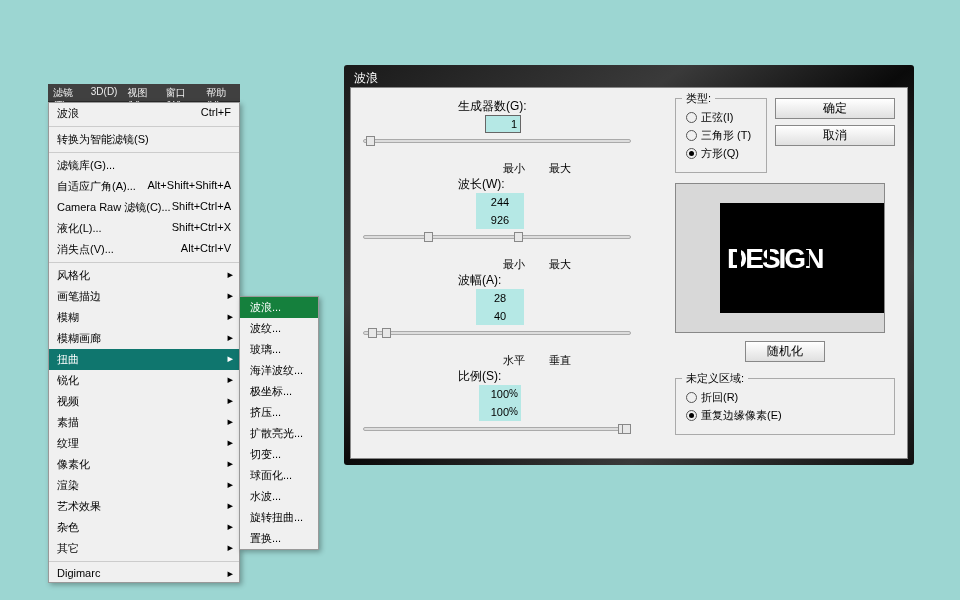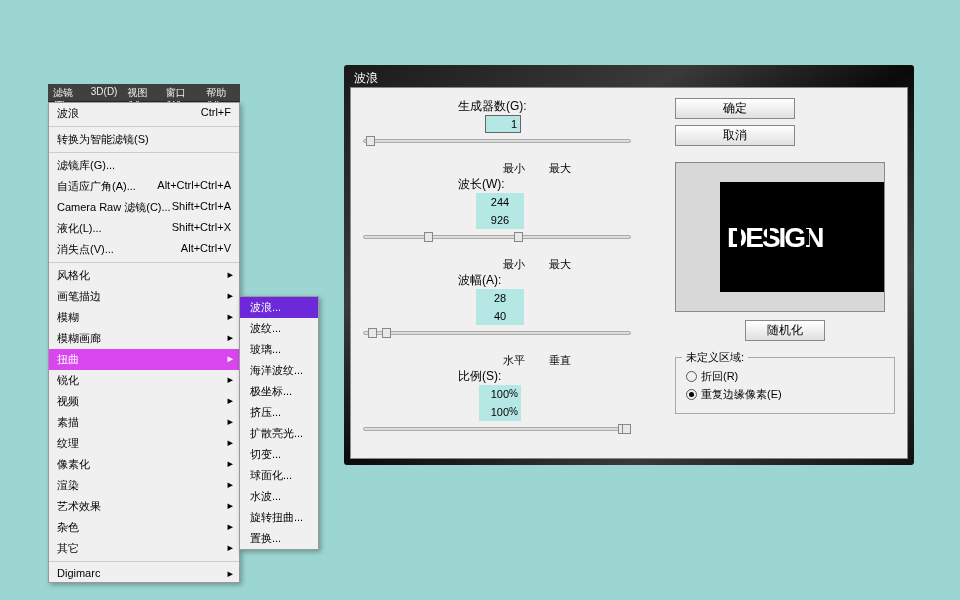--- a/index.html
+++ b/index.html
@@ -6,26 +6,26 @@
 body { background: #9cd6d2; font-family: "Microsoft YaHei", sans-serif; font-size: 11px; color: #ccc; width: 960px; height: 600px; position: relative; }
 
 
 .menubar { position: absolute; left: 48px; top: 84px; width: 192px; background: #404040; display: flex; height: 18px; border-bottom: 1px solid #2a2a2a; }
 .menubar span { color: #eee; padding: 2px 5px; font-size: 10px; }
 
 .dropdown { position: absolute; left: 48px; top: 102px; width: 192px; background: #f0f0f0; border: 1px solid #999; box-shadow: 2px 2px 5px rgba(0,0,0,0.3); color: #000; }
 .dropdown .item { display: flex; justify-content: space-between; padding: 3px 8px; font-size: 11px; position: relative; }
 .dropdown .item .arrow { position: absolute; right: 6px; color: #000; }
 .dropdown .sep { height: 1px; background: #ccc; margin: 2px 0; }
-.dropdown .item.selected { background: #d946ef; color: #fff; }
+.dropdown .item.selected { background: #0f766e; color: #fff; }
 .dropdown .item.selected .arrow { color: #fff; }
 
 .submenu { position: absolute; left: 239px; top: 296px; width: 80px; background: #f0f0f0; border: 1px solid #999; box-shadow: 2px 2px 5px rgba(0,0,0,0.3); color: #000; }
 .submenu .item { padding: 3px 10px; font-size: 11px; }
-.submenu .item.selected { background: #6d28d9; color: #fff; }
+.submenu .item.selected { background: #15803d; color: #fff; }
 
 
 .dialog { position: absolute; left: 344px; top: 65px; width: 570px; height: 400px; background: linear-gradient(145deg, #1a1a1a, #3a3a3a 30%, #0a0a0a 50%, #3a3a3a 75%, #111); padding: 2px; border-radius: 3px; }
 .titlebar { background: transparent; color: #fff; padding: 3px 8px; font-size: 12px; }
 .dialog-body { position: absolute; left: 6px; top: 22px; right: 6px; bottom: 6px; background: #f0f0f0; border: 1px solid #888; padding: 10px 12px; color: #000; }
 
 .row { display: flex; align-items: center; margin-bottom: 6px; flex-direction: column; }
 .lbl { width: 90px; font-size: 12px; }
 .val-input { width: 36px; height: 18px; background: #b5e8e5; border: 1px solid #666; text-align: right; padding-right: 3px; font-size: 11px; }
 .val-box { width: 48px; height: 18px; background: #b5e8e5; text-align: center; font-size: 11px; line-height: 18px; margin-right: 6px; }
@@ -73,21 +73,21 @@
       <span>转换为智能滤镜(S)</span>
     </div>
   <div class="sep"></div>
   <div id="g1">
       <div class="item">
         <span>滤镜库(G)...</span>
         <span></span>
       </div>
       <div class="item">
         <span>自适应广角(A)...</span>
-        <span>Alt+Ctrl+Ctrl+A</span>
+        <span>Alt+Shift+Shift+A</span>
       </div>
       <div class="item">
         <span>Camera Raw 滤镜(C)...</span>
         <span>Shift+Ctrl+A</span>
       </div>
       <div class="item">
         <span>液化(L)...</span>
         <span>Shift+Ctrl+X</span>
       </div>
       <div class="item">
@@ -237,20 +237,35 @@
           </span>
       </div>
       <div class="slider dual">
           <div class="thumb1" style="left:254px"></div>
           <div class="thumb2" style="left:258px"></div>
         </div>
     </div>
 
     <div class="right-col">
       <div style="display:flex; gap:8px;">
+        <div class="group" style="width:92px;">
+          <div class="group-title">类型:</div>
+          <div class="radio-row">
+              <span class="radio"></span>
+              <span>正弦(I)</span>
+            </div>
+          <div class="radio-row">
+              <span class="radio"></span>
+              <span>三角形 (T)</span>
+            </div>
+          <div class="radio-row">
+              <span class="radio checked"></span>
+              <span>方形(Q)</span>
+            </div>
+        </div>
         <div>
           <div class="btn">确定</div>
           <div class="btn">取消</div>
         </div>
       </div>
 
       <div class="preview" style="margin-top:10px;">
         <div class="preview-inner">
           <svg width="150" height="40">
             <text x="0" y="30" fill="#fff" font-size="28" font-weight="bold" font-family="sans-serif" letter-spacing="-2">DESIGN</text>

